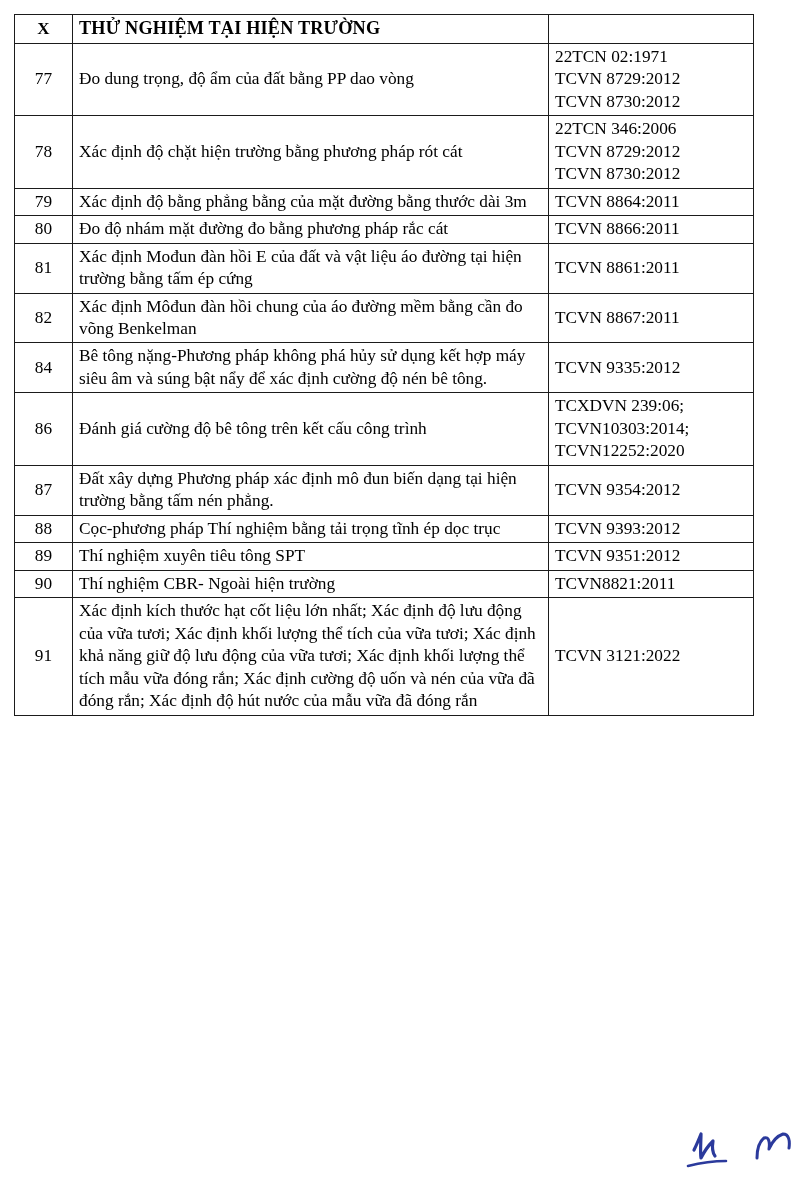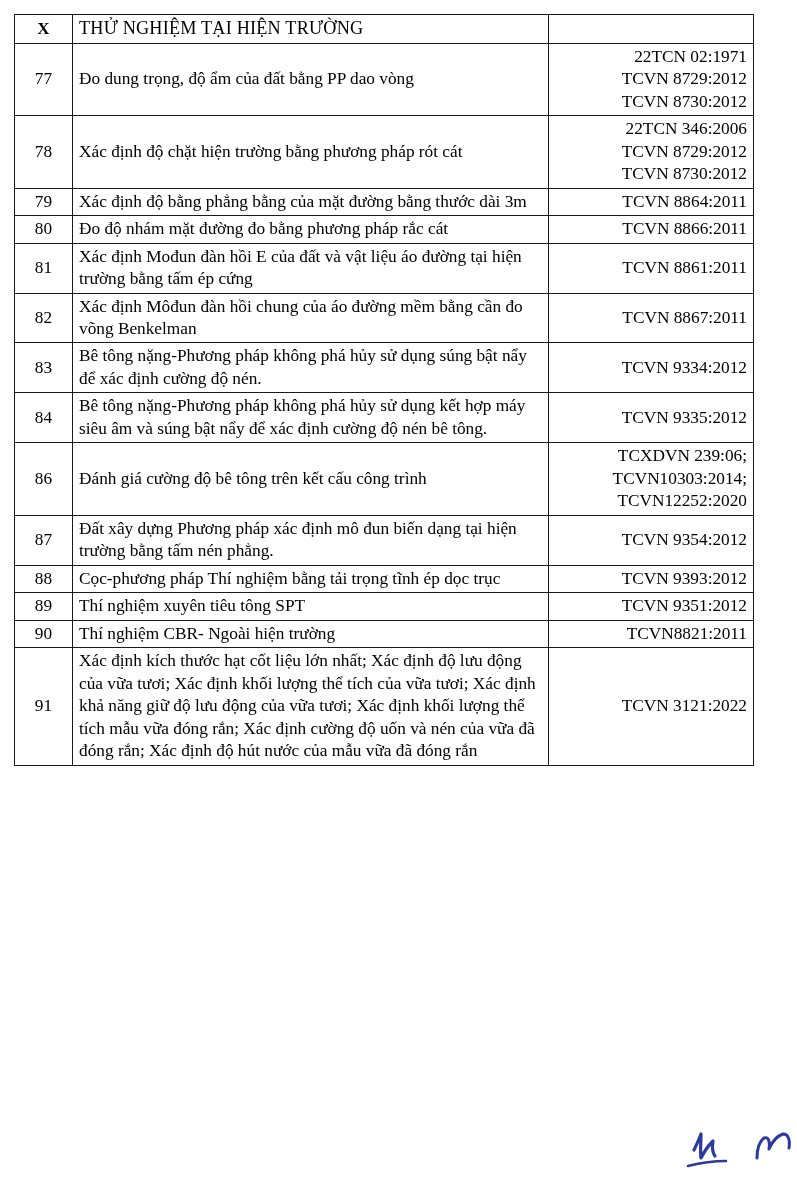--- a/index.html
+++ b/index.html
@@ -49,33 +49,33 @@
   td.cell-no {
     text-align: center;
     vertical-align: middle;
     font-size: 17.3px;
   }
   td.cell-name {
     text-align: left;
     vertical-align: middle;
   }
   td.cell-std {
-    text-align: right;
+    text-align: left;
     vertical-align: middle;
     white-space: pre-line;
     line-height: 1.28;
   }
 
   
   tr.section-row td.cell-no {
     font-weight: bold;
     font-size: 17px;
   }
   tr.section-row td.cell-name {
-    font-weight: normal;
+    font-weight: bold;
     font-size: 18.2px;
     letter-spacing: 0.2px;
   }
   tr.section-row td.cell-std {
     
   }
 
   .sig-layer {
     position: absolute;
     left: 0;
@@ -130,25 +130,20 @@
           <td class="cell-no">81</td>
           <td class="cell-name">Xác định Mođun đàn hồi E của đất và vật liệu áo đường tại hiện trường bằng tấm ép cứng</td>
           <td class="cell-std">TCVN 8861:2011</td>
         </tr>
         <tr>
           <td class="cell-no">82</td>
           <td class="cell-name">Xác định Môđun đàn hồi chung của áo đường mềm bằng cần đo võng Benkelman</td>
           <td class="cell-std">TCVN 8867:2011</td>
         </tr>
         <tr>
-          <td class="cell-no">83</td>
-          <td class="cell-name">Bê tông nặng-Phương pháp không phá hủy sử dụng súng bật nẩy để xác định cường độ nén.</td>
-          <td class="cell-std">TCVN 9334:2012</td>
-        </tr>
-        <tr>
           <td class="cell-no">84</td>
           <td class="cell-name">Bê tông nặng-Phương pháp không phá hủy sử dụng kết hợp máy siêu âm và súng bật nẩy để xác định cường độ nén bê tông.</td>
           <td class="cell-std">TCVN 9335:2012</td>
         </tr>
         <tr>
           <td class="cell-no">86</td>
           <td class="cell-name">Đánh giá cường độ bê tông trên kết cấu công trình</td>
           <td class="cell-std">TCXDVN 239:06;
 TCVN10303:2014;
 TCVN12252:2020</td>

